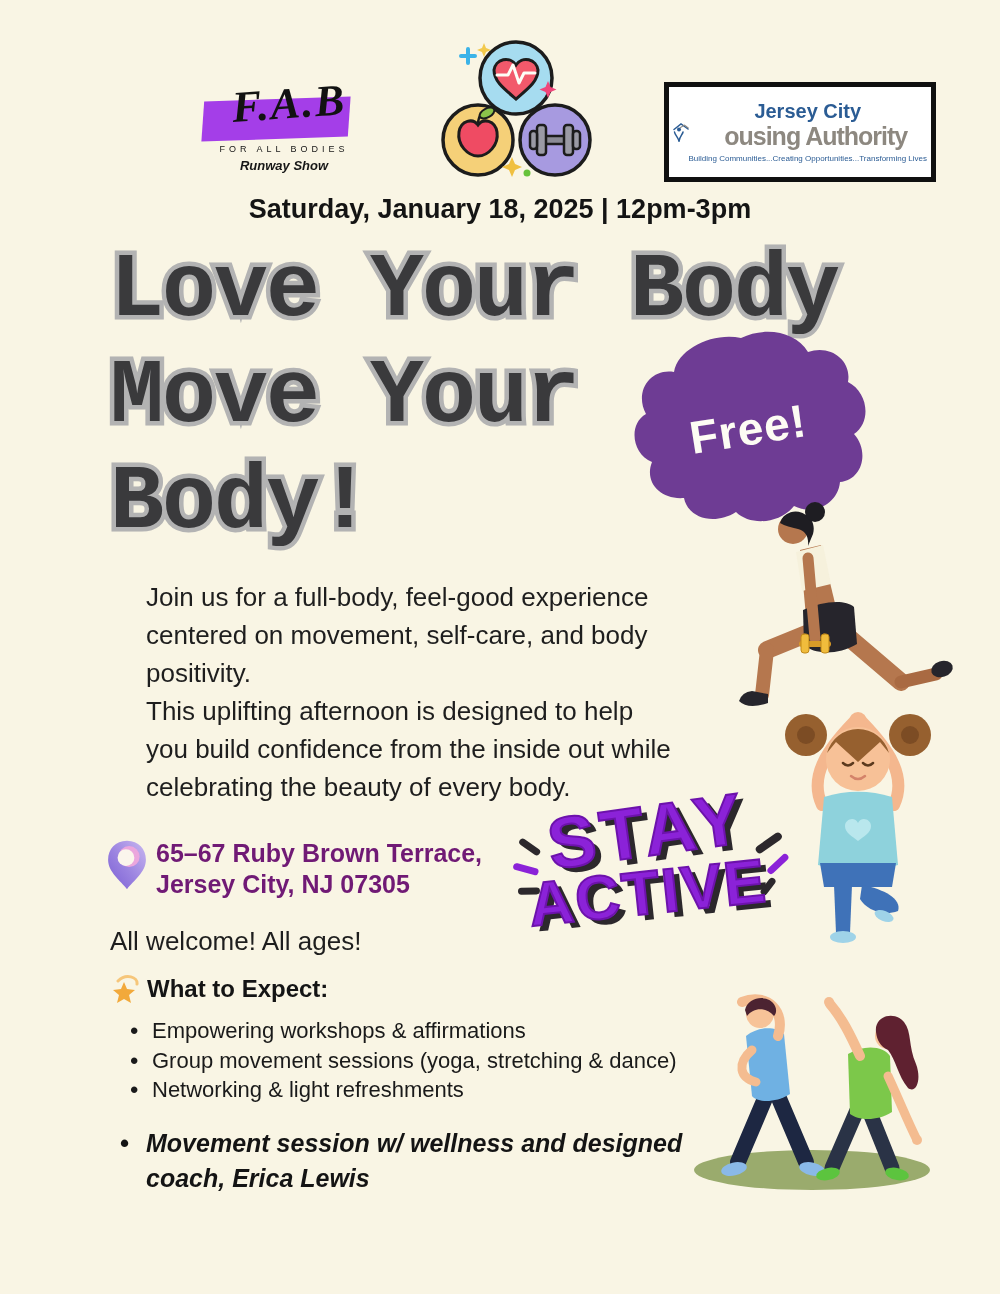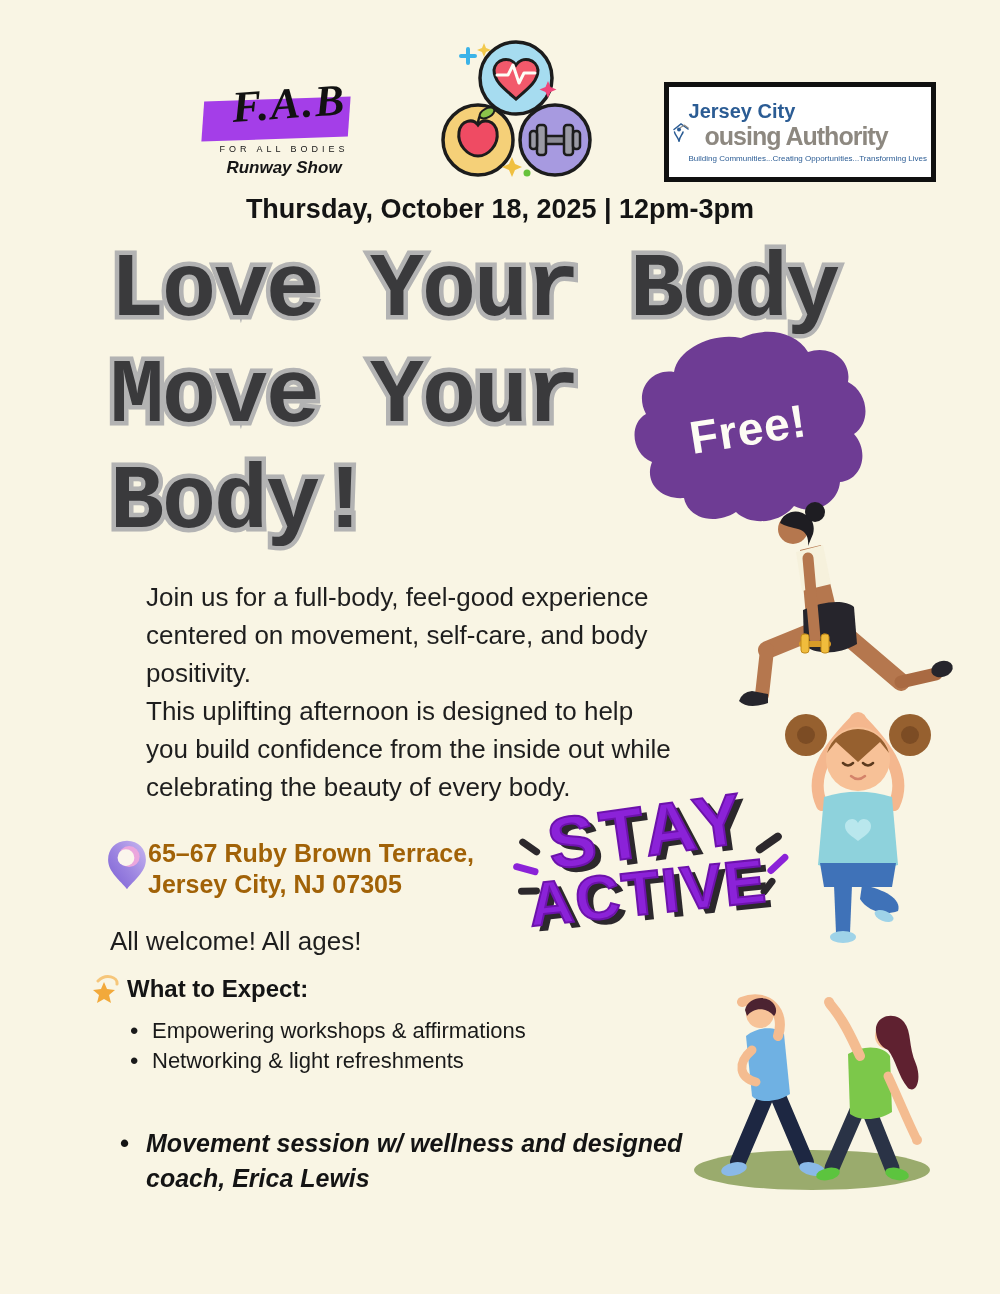--- a/index.html
+++ b/index.html
@@ -8,26 +8,26 @@
     font-family:"Liberation Sans",sans-serif;color:#1d1d1d;overflow:hidden;margin:0 auto;
   }
   .abs{position:absolute;}
 
   
   .fab{left:195px;top:82px;width:170px;height:95px;}
   .fab-bar{position:absolute;left:8px;top:17px;width:146px;height:40px;background:#a43ee8;transform:skew(-6deg) rotate(-2deg);}
   .fab-main{position:absolute;left:24px;top:-4px;width:140px;text-align:center;font-family:"Liberation Serif",serif;
     font-style:italic;font-weight:700;font-size:44px;color:#121212;transform:rotate(-4deg);letter-spacing:2px;}
   .fab-sub{position:absolute;left:14px;top:62px;width:150px;text-align:center;font-size:9px;letter-spacing:4px;color:#161616;}
-  .fab-tag{position:absolute;left:14px;top:76px;width:150px;text-align:center;font-style:italic;font-weight:700;font-size:17px;color:#161616;}
+  .fab-tag{position:absolute;left:14px;top:76px;width:150px;text-align:center;font-style:italic;font-weight:700;font-size:13px;color:#161616;}
 
   
   .jcha{left:664px;top:82px;width:272px;height:100px;background:#ffffff;border:5px solid #101010;box-sizing:border-box;
     display:flex;align-items:center;padding:2px 4px;}
-  .jcha-text{flex:1;display:flex;flex-direction:column;align-items:flex-start;line-height:1.05;}
+  .jcha-text{flex:1;display:flex;flex-direction:column;align-items:center;line-height:1.05;}
   .jcha-city{font-weight:700;font-size:20px;color:#2b5c94;letter-spacing:0;}
   .jcha-auth{font-weight:700;font-size:25px;color:#8d8880;letter-spacing:-1px;margin-top:1px;margin-left:16px;}
   .jcha-tagline{font-size:8px;color:#2b5c94;margin-top:6px;align-self:center;white-space:nowrap;}
 
   
   .date{left:0;top:194px;width:1000px;text-align:center;font-weight:700;font-size:27px;color:#141414;letter-spacing:0;}
 
   
   .title-line{position:absolute;left:110px;white-space:nowrap;font-weight:700;font-size:90px;letter-spacing:-2px;color:#3a3a3c;line-height:1;font-family:Liberation Mono, monospace;}
   .title-line .stroke{position:absolute;left:0;top:0;-webkit-text-stroke:9px #b3b3b3;}
@@ -36,26 +36,26 @@
   
   .free-label{position:absolute;left:40px;top:72px;width:160px;text-align:center;transform:rotate(-9deg);
     font-weight:700;font-size:46px;color:#fdfcf4;letter-spacing:1px;}
 
   
   .desc{left:110px;top:552px;width:572px;font-size:26px;line-height:38px;color:#1e1e1e;}
   .desc span{display:block;margin-left:36px;}
 
   
   .addr{left:106px;top:838px;display:flex;align-items:flex-start;}
-  .addr-text{font-weight:700;font-size:25px;line-height:31px;color:#a16207;}
+  .addr-text{margin-left:8px;font-weight:700;font-size:25px;line-height:31px;color:#701a75;}
 
   .welcome{left:110px;top:926px;font-size:26px;color:#1e1e1e;}
 
   
-  .expect-head{left:92px;top:975px;display:flex;align-items:flex-start;}
+  .expect-head{left:112px;top:975px;display:flex;align-items:flex-start;}
   .expect-head-label{margin-left:5px;font-weight:700;font-size:24px;color:#141414;}
   .expect-list{left:114px;top:1008px;width:600px;list-style:none;margin:8px;padding:0;}
   .expect-list li{position:relative;padding-left:30px;font-size:22px;line-height:29.5px;color:#1a1a1a;}
   .expect-list li::before{content:"•";position:absolute;left:8px;font-size:24px;}
   .expect-highlight{left:114px;top:1126px;width:580px;position:absolute;padding-left:32px;
     font-weight:700;font-style:italic;font-size:25px;line-height:35px;color:#141414;}
   .expect-highlight::before{content:"•";position:absolute;left:6px;font-size:26px;font-style:normal;}
 
   
   .stay{left:524px;top:793px;width:260px;height:190px;transform:rotate(-3deg);}
@@ -117,21 +117,21 @@
       <path d="M24,76 C18,58 8,52 6,40" fill="none" stroke="#2b5c94" stroke-width="6" stroke-linecap="round"></path>
       <path d="M24,76 C28,56 38,50 40,40" fill="none" stroke="#2b5c94" stroke-width="6" stroke-linecap="round"></path>
     </svg>
     <div class="jcha-text">
       <div class="jcha-city">Jersey City</div>
       <div class="jcha-auth">ousing Authority</div>
       <div class="jcha-tagline">Building Communities...Creating Opportunities...Transforming Lives</div>
     </div>
   </div>
 
-  <div class="abs date">Thursday, October 18, 2025 | 12pm-3pm</div>
+  <div class="abs date">Saturday, January 18, 2025 | 12pm-3pm</div>
 
   <div class="title-line" style="top:246px">
     <span class="stroke">Love Your Body</span>
     <span class="fill">Love Your Body</span>
   </div>
   <div class="title-line" style="top:352px">
     <span class="stroke">Move Your</span>
     <span class="fill">Move Your</span>
   </div>
   <div class="title-line" style="top:458px">
@@ -231,20 +231,21 @@
 
   <div class="abs expect-head">
     <svg width="30" height="28" viewBox="0 0 30 28">
       <path d="M6,6 C14,-2 26,2 25,9" fill="none" stroke="#f6c67a" stroke-width="3" stroke-linecap="round"></path>
       <path d="M12,7 l3,7 8,1 -6,5 2,8 -7,-4 -7,4 2,-8 -6,-5 8,-1 Z" fill="#f2a93b"></path>
     </svg>
     <div class="expect-head-label">What to Expect:</div>
   </div>
   <ul class="abs expect-list">
     <li><span>Empowering workshops &amp; affirmations</span></li>
+    <li><span>Group movement sessions (yoga, stretching &amp; dance)</span></li>
     <li><span>Networking &amp; light refreshments</span></li>
   </ul>
   <div class="expect-highlight">Movement session w/ wellness and designed coach, Erica Lewis</div>
 
   <svg class="abs" style="left:682px;top:972px" width="260" height="220" viewBox="0 0 260 220">
     <ellipse cx="130" cy="198" rx="118" ry="20" fill="#9aab6d"></ellipse>
 
     <g stroke-linecap="round">
       <path d="M84,124 L56,190" stroke="#1d2742" stroke-width="16" fill="none"></path>
       <path d="M96,124 L124,190" stroke="#1d2742" stroke-width="16" fill="none"></path>

